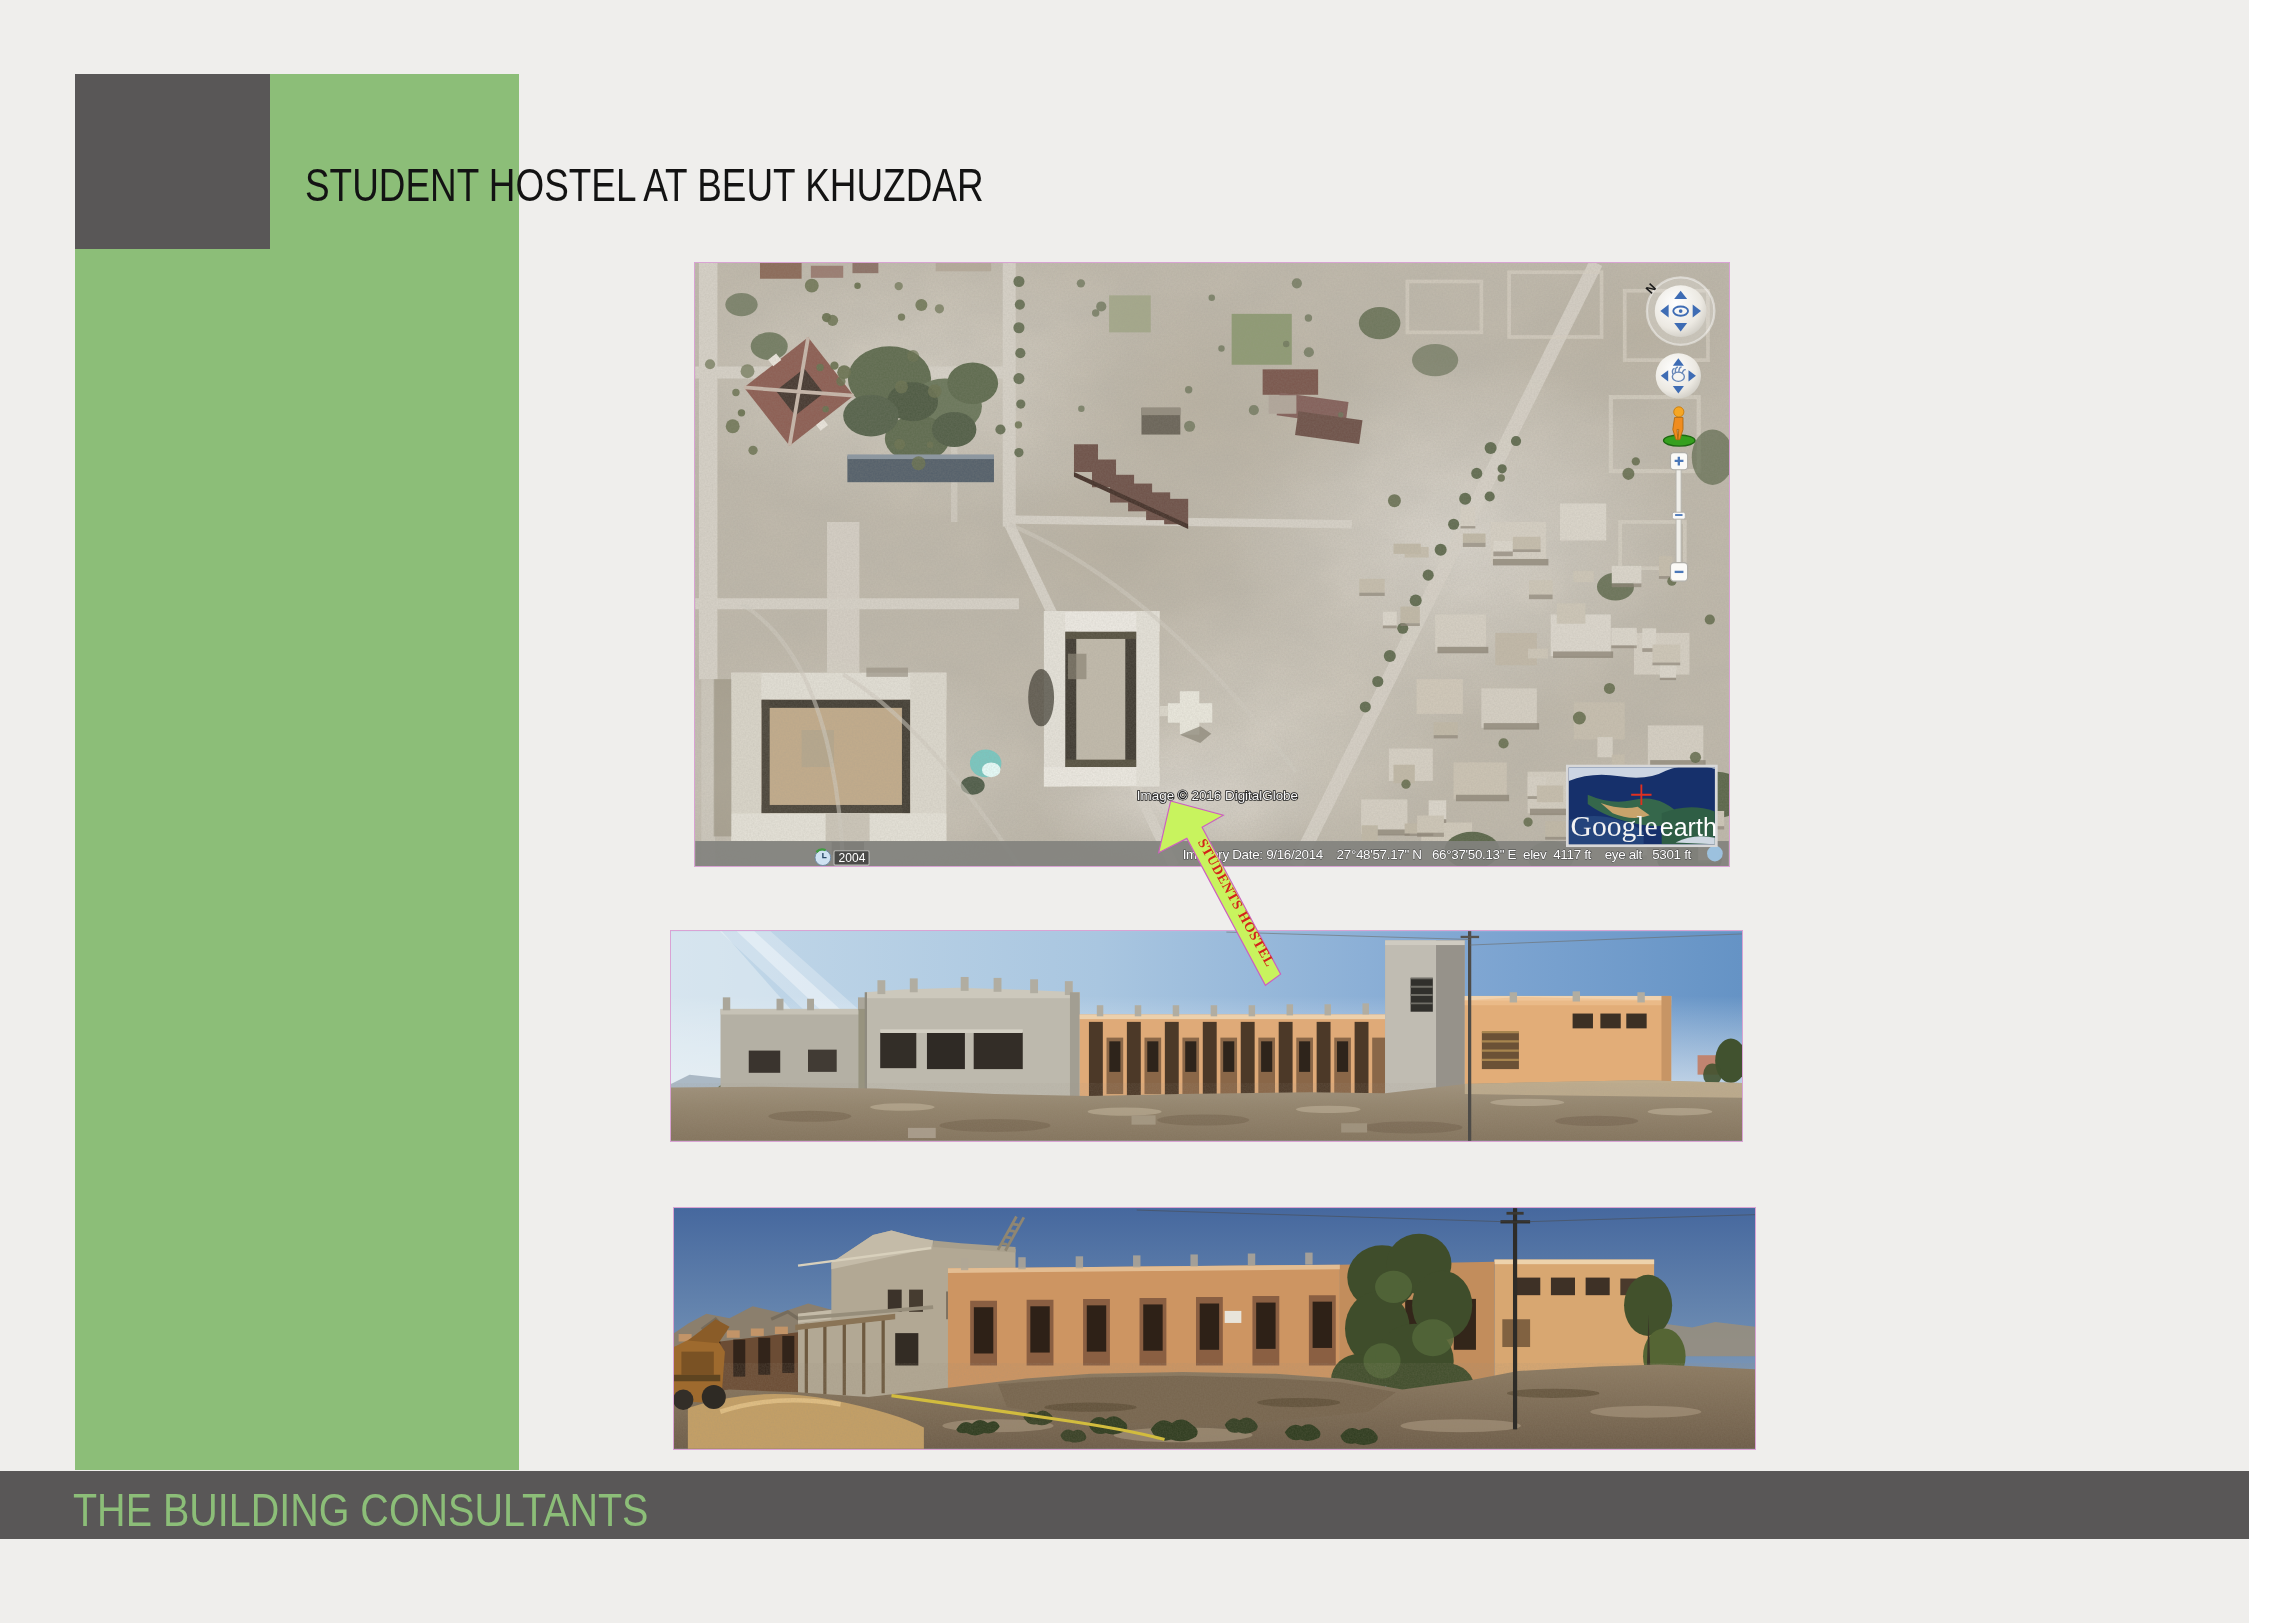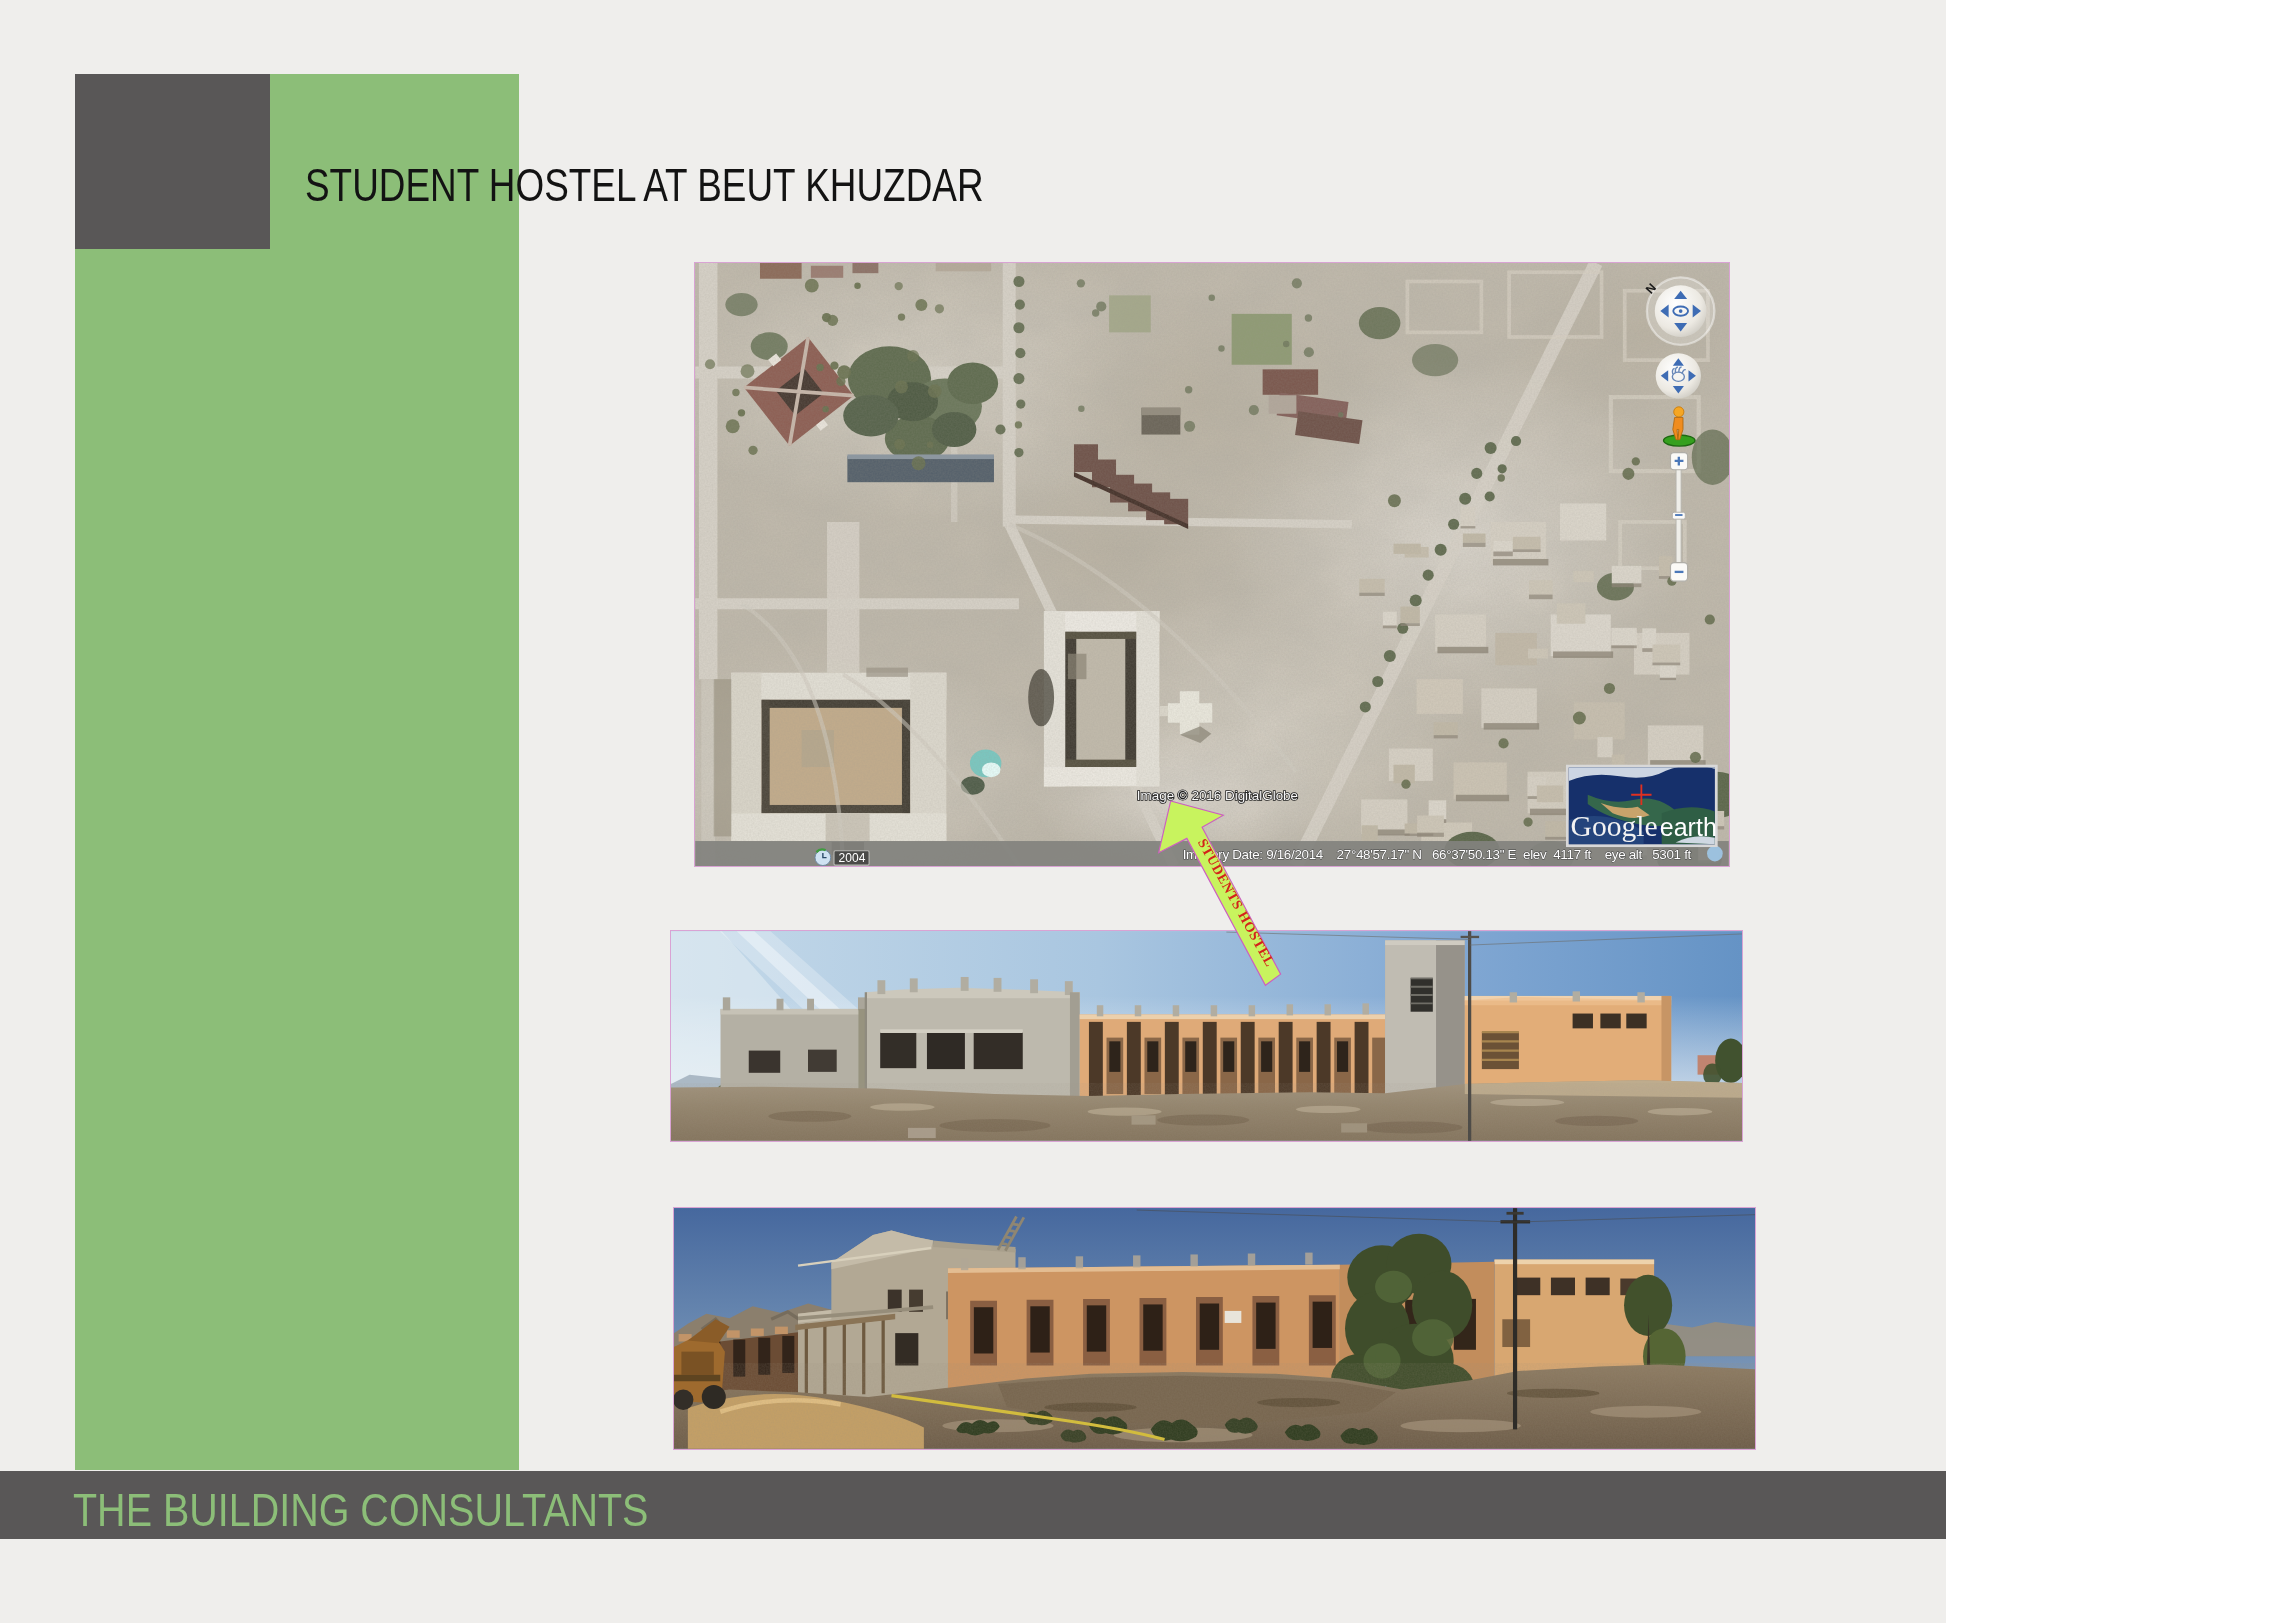--- a/index.html
+++ b/index.html
@@ -1,16 +1,16 @@
 <!DOCTYPE html>
 <html style="font-size:7.4px"><head>
 <meta charset="utf-8">
 <style>
   html,body{margin:0;padding:0;}
-  .page{position:relative;width:1946px;height:1623px;background:#efeeec;overflow:hidden;font-family:"Liberation Sans",sans-serif;}
+  .page{position:relative;width:2249px;height:1623px;background:#efeeec;overflow:hidden;font-family:"Liberation Sans",sans-serif;}
   .abs{position:absolute;}
 </style>
 </head>
 <body>
 <div class="page">
 
   <div class="abs" style="left:75px;top:74px;width:444px;height:1396px;background:#8cbe78;"></div>
 
   <div class="abs" style="left:75px;top:74px;width:195px;height:175px;background:#595757;"></div>
 

